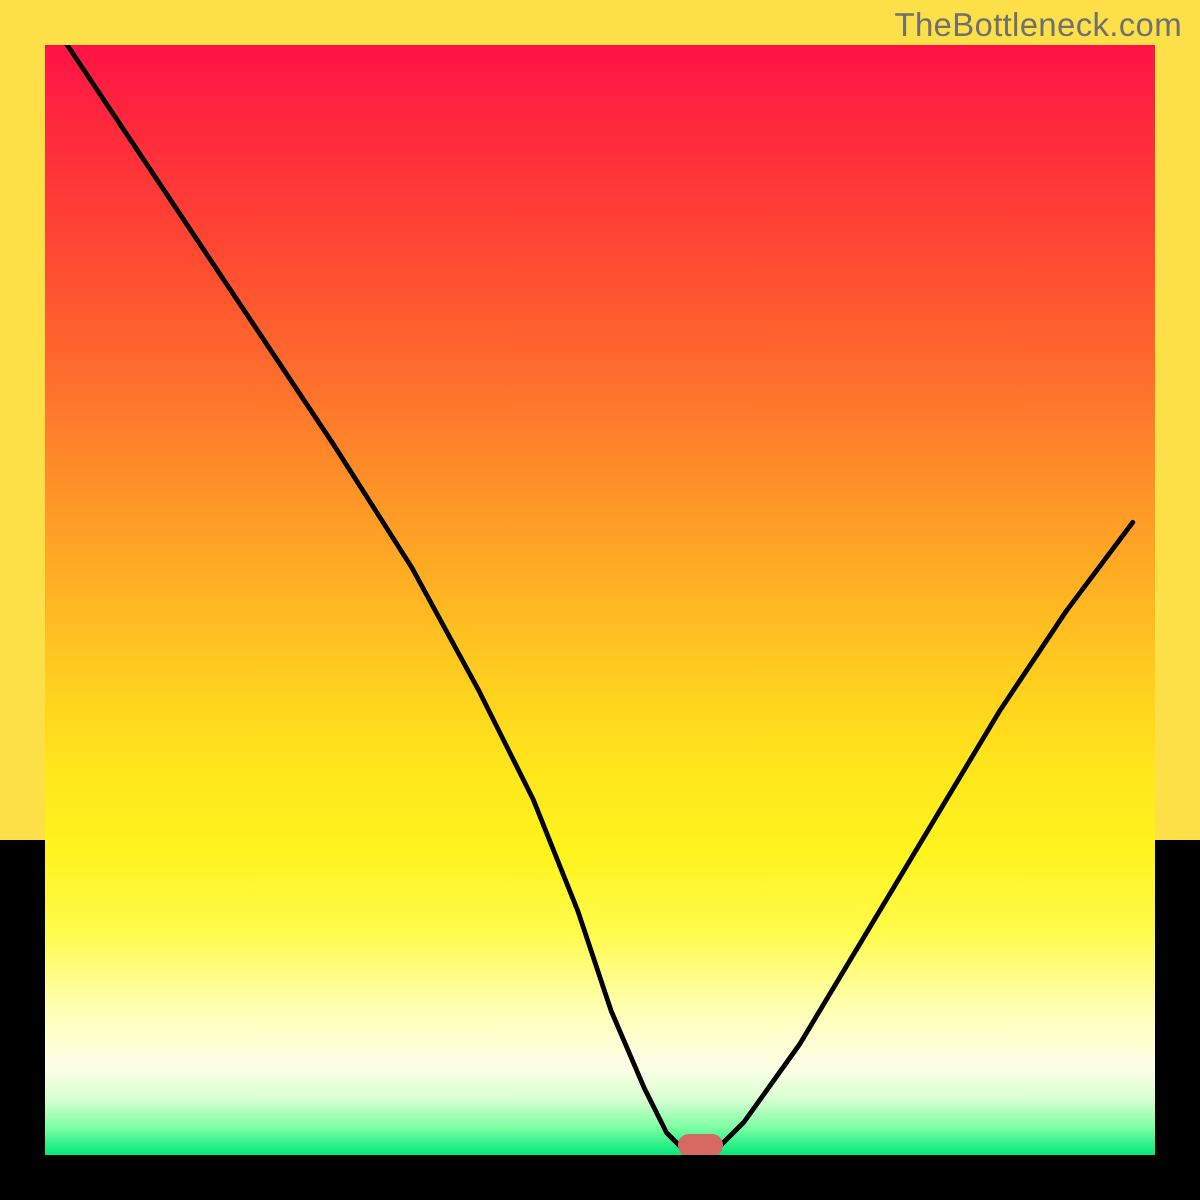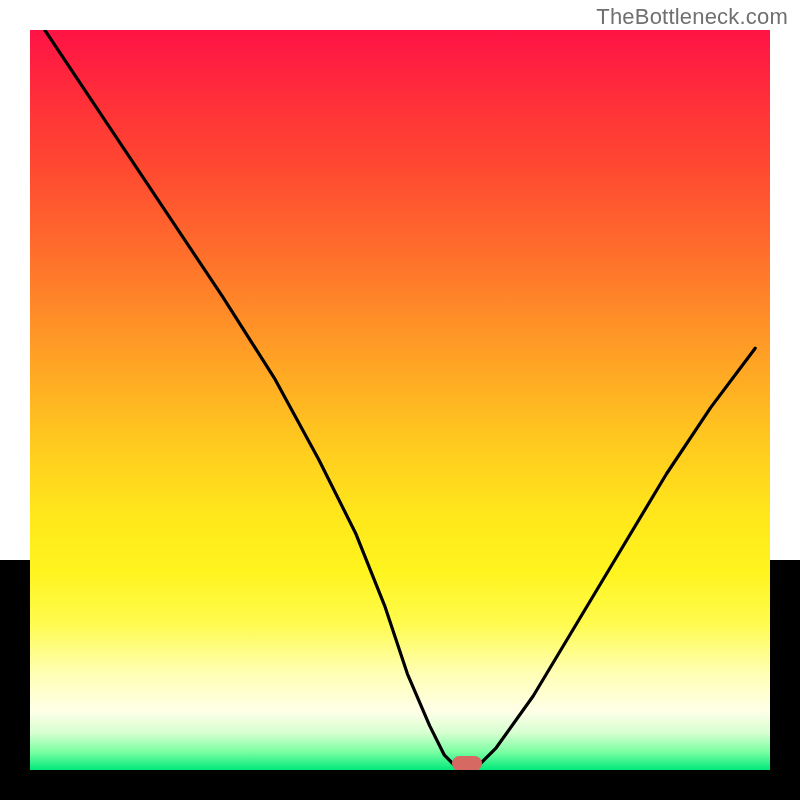--- a/index.html
+++ b/index.html
@@ -10,21 +10,21 @@
     background: #000;
     overflow: hidden;
     font-family: Arial, Helvetica, sans-serif;
   }
   .frame {
     position: absolute;
     left: 0;
     top: 0;
     width: 800px;
     height: 560px;
-    background: #ffffff;
+    background: #fde047;
   }
   .plot-area {
     position: absolute;
     left: 30px;
     top: 30px;
     width: 740px;
     height: 740px;
     overflow: hidden;
   }
   .gradient {

